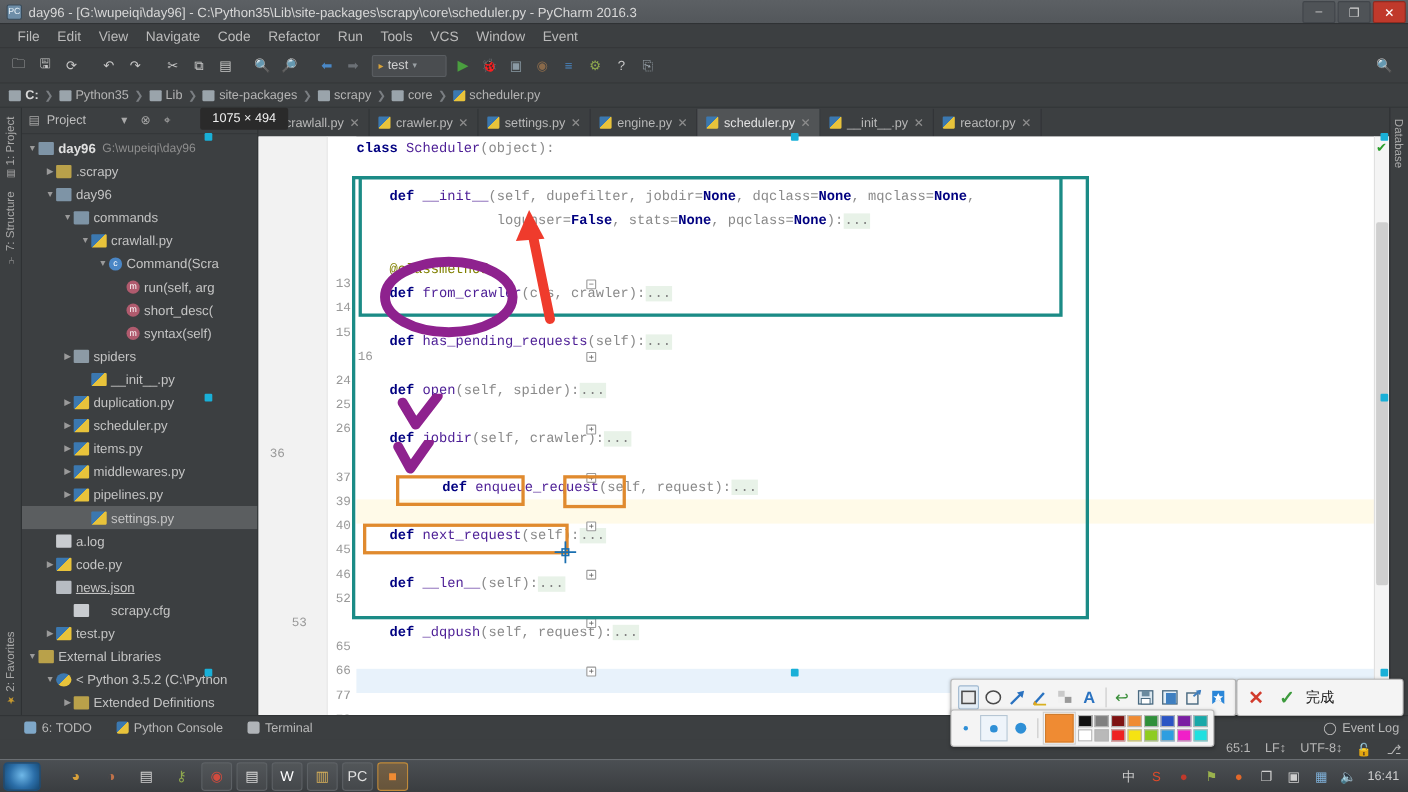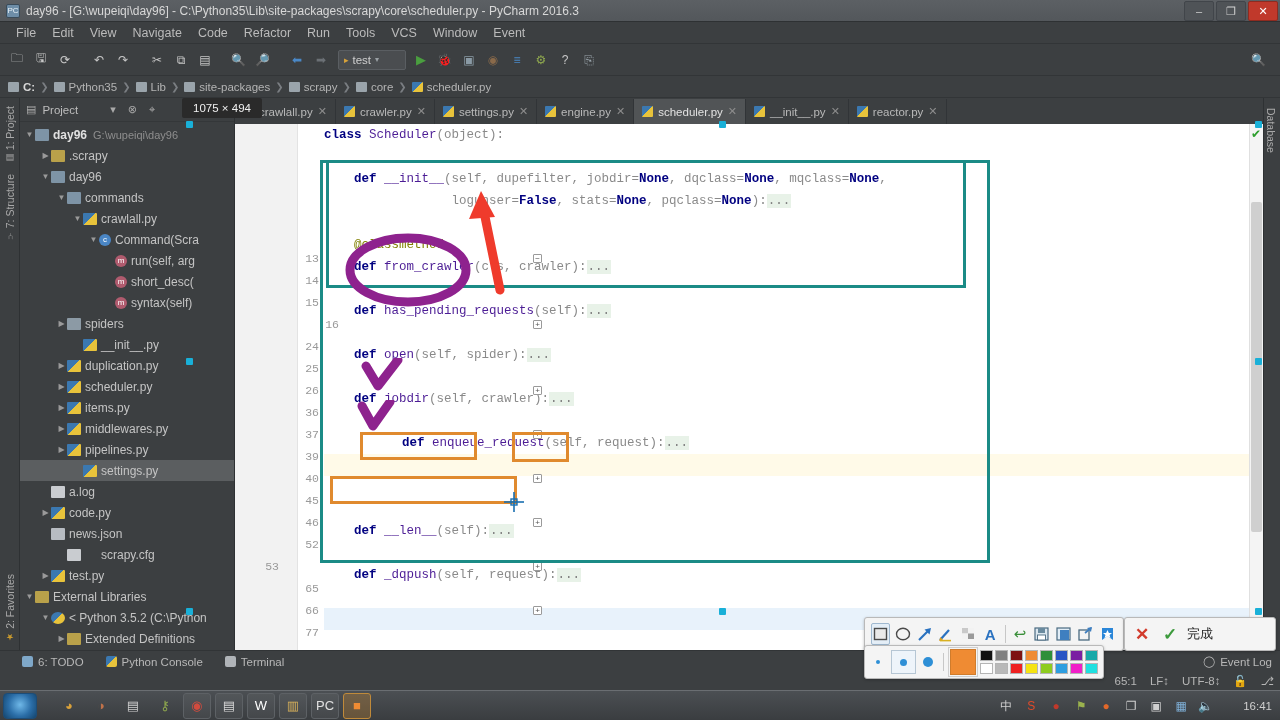--- a/index.html
+++ b/index.html
@@ -518,21 +518,21 @@
         <div class="row" style="padding-left: 20px;">
           <span class="tw"></span>
           <span class="ic txt"></span>
           <span class="lbl">a.log</span>
         </div>
         <div class="row" style="padding-left: 20px;">
           <span class="tw">▶</span>
           <span class="ic py"></span>
           <span class="lbl">code.py</span>
         </div>
-        <div class="row" style="padding-left: 20px;">
+        <div class="row" style="padding-left: 20px; text-decoration: underline;">
           <span class="tw"></span>
           <span class="ic json"></span>
           <span class="lbl">news.json</span>
         </div>
         <div class="row" style="padding-left: 20px; gap: 16px;">
           <span class="tw"></span>
           <span class="ic txt"></span>
           <span class="lbl">scrapy.cfg</span>
         </div>
         <div class="row" style="padding-left: 20px;">
@@ -610,37 +610,38 @@
         <div class="cline" style="top: 154px;"></div>
         <div class="cline" style="top: 176px;"><span class="kw">    def </span><span class="fn">has_pending_requests</span><span class="param">(</span><span class="param">self</span><span class="param">):</span><span class="ell">...</span></div>
         <div class="cline" style="top: 198px;"></div>
         <div class="cline" style="top: 220px;"><span class="kw">    def </span><span class="fn">open</span><span class="param">(</span><span class="param">self</span><span class="param">, spider):</span><span class="ell">...</span></div>
         <div class="cline" style="top: 242px;"></div>
         <div class="cline" style="top: 264px;"><span class="kw">    def </span><span class="fn">jobdir</span><span class="param">(</span><span class="param">self</span><span class="param">, crawler):</span><span class="ell">...</span></div>
         <div class="cline" style="top: 286px;"></div>
         <div class="cline" style="top: 308px; padding-left: 48px;"><span class="kw">    def </span><span class="fn">enqueue_request</span><span class="param">(</span><span class="param">self</span><span class="param">, request):</span><span class="ell">...</span></div>
         <div class="hl-row" style="top: 330px;"></div>
         <div class="cline" style="top: 330px;"></div>
+        <div class="cline" style="top: 352px;"><span class="kw">    def </span><span class="fn">next_request</span><span class="param">(</span><span class="param">self</span><span class="param">):</span><span class="ell">...</span></div>
         <div class="cline" style="top: 374px;"></div>
         <div class="cline" style="top: 396px;"><span class="kw">    def </span><span class="fn">__len__</span><span class="param">(</span><span class="param">self</span><span class="param">):</span><span class="ell">...</span></div>
         <div class="cline" style="top: 418px;"></div>
         <div class="cline" style="top: 440px;"><span class="kw">    def </span><span class="fn">_dqpush</span><span class="param">(</span><span class="param">self</span><span class="param">, request):</span><span class="ell">...</span></div>
         <div class="cline" style="top: 462px;"></div>
         <div class="hl-row2" style="top: 484px;"></div>
         <div class="cline" style="top: 506px;"></div>
       </div>
     <div id="gutter-nums" style="position: absolute; left: 0px; top: 0px; width: 1280px; height: 720px; pointer-events: none;">
         <div class="lnum" style="top: 124px; right: 1196px;">13</div>
         <div class="lnum" style="top: 146px; right: 1196px;">14</div>
         <div class="lnum" style="top: 168px; right: 1196px;">15</div>
         <div class="lnum" style="top: 190px; right: 1176px;">16</div>
         <div class="lnum" style="top: 212px; right: 1196px;">24</div>
         <div class="lnum" style="top: 234px; right: 1196px;">25</div>
         <div class="lnum" style="top: 256px; right: 1196px;">26</div>
-        <div class="lnum" style="top: 278px; right: 1196px;">36</div>
+        <div class="lnum" style="top: 278px; right: 1256px;">36</div>
         <div class="lnum" style="top: 300px; right: 1196px;">37</div>
         <div class="lnum" style="top: 322px; right: 1196px;">39</div>
         <div class="lnum" style="top: 344px; right: 1196px;">40</div>
         <div class="lnum" style="top: 366px; right: 1196px;">45</div>
         <div class="lnum" style="top: 388px; right: 1196px;">46</div>
         <div class="lnum" style="top: 410px; right: 1196px;">52</div>
         <div class="lnum" style="top: 432px; right: 1236px;">53</div>
         <div class="lnum" style="top: 454px; right: 1196px;">65</div>
         <div class="lnum" style="top: 476px; right: 1196px;">66</div>
         <div class="lnum" style="top: 498px; right: 1196px;">77</div>
@@ -860,17 +861,17 @@
     <div class="tray" id="tray-root">
         <div class="tray-ico" style="color: rgb(207, 207, 207);">中</div>
         <div class="tray-ico" style="color: rgb(224, 74, 42);">S</div>
         <div class="tray-ico" style="color: rgb(192, 57, 43);">●</div>
         <div class="tray-ico" style="color: rgb(154, 178, 78);">⚑</div>
         <div class="tray-ico" style="color: rgb(226, 104, 42);">●</div>
         <div class="tray-ico" style="color: rgb(207, 207, 207);">❐</div>
         <div class="tray-ico" style="color: rgb(207, 207, 207);">▣</div>
         <div class="tray-ico" style="color: rgb(127, 176, 216);">▦</div>
         <div class="tray-ico" style="color: rgb(207, 207, 207);">🔈</div>
-        <div style="margin-left: 20px;">16:41</div>
+        <div style="margin-left: 0;">16:41</div>
       </div>
   </div>
 
 </div>
 
 </body></html>

